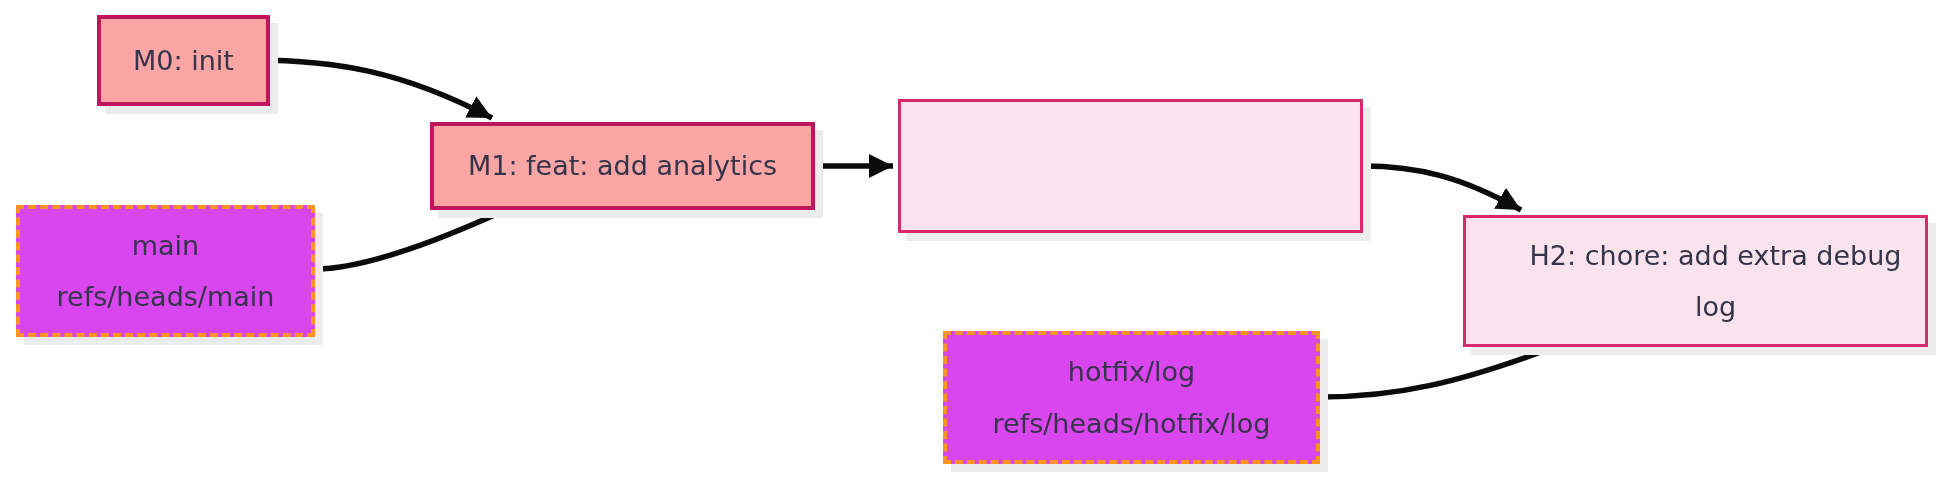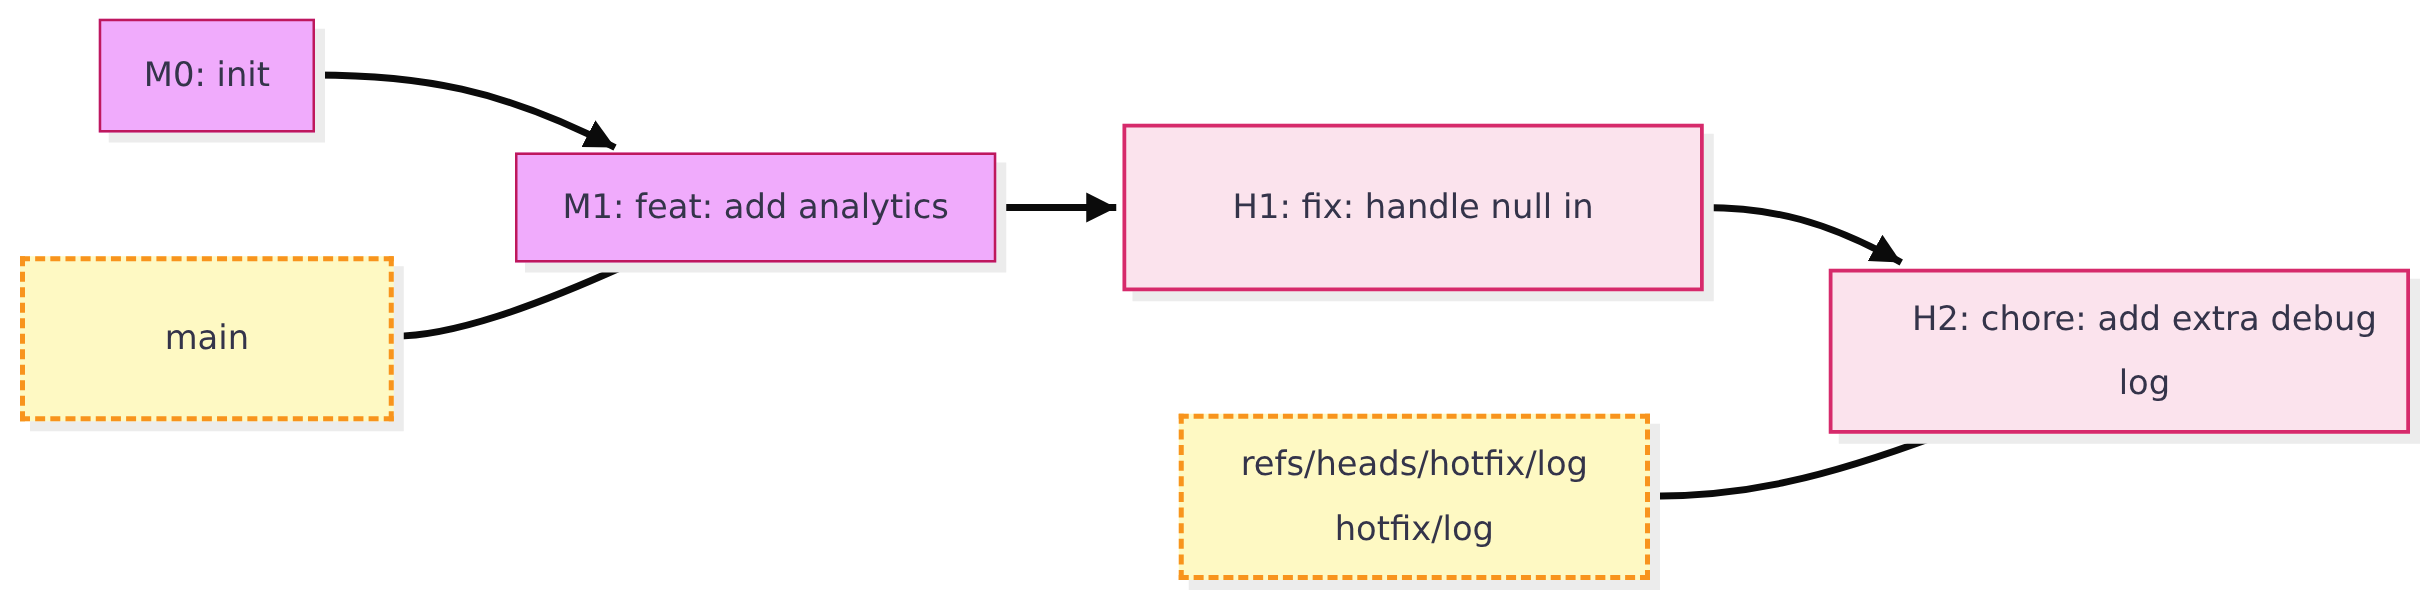--- a/index.html
+++ b/index.html
@@ -26,29 +26,30 @@
     align-items: center;
     justify-content: center;
     text-align: center;
     font-size: 27px;
     line-height: 1.9;
     z-index: 2;
     box-shadow: 8px 8px 0 0 #ececec;
   }
   .node .line { display: block; white-space: nowrap; }
   .commit-main {
-    background: #f0abfc;
-    border: 2px solid #be185d;
+    background: #fca5a5;
+    border: 4px solid #be185d;
+    margin-left: 18px;
   }
   .commit-hotfix {
     background: #fbe3ed;
     border: 3px solid #d62a6b;
   }
   .branch-ref {
-    background: #fef9c3;
+    background: #d946ef;
     border: 4px dashed #f8941d;
   }
   #node-m0     { left: 79px;   top: 15px;  width: 173px; height: 91px;  }
   #node-m1     { left: 412px;  top: 122px; width: 385px; height: 88px;  }
   #node-h1     { left: 898px;  top: 99px;  width: 465px; height: 134px; }
   #node-h2     { left: 1463px; top: 215px; width: 465px; height: 132px; padding-left: 40px; }
   #node-main   { left: 16px;   top: 205px; width: 299px; height: 132px; }
   #node-hotfix { left: 943px;  top: 331px; width: 377px; height: 133px; }
 </style>
 </head>
@@ -71,30 +72,30 @@
 
   <div id="node-m0" class="node commit-main">
     <span class="line">M0: init</span>
   </div>
 
   <div id="node-m1" class="node commit-main">
     <span class="line">M1: feat: add analytics</span>
   </div>
 
   <div id="node-h1" class="node commit-hotfix">
-    <span class="line">H1: fix: handle null in</span>
   </div>
 
   <div id="node-h2" class="node commit-hotfix">
     <span class="line">H2: chore: add extra debug</span>
     <span class="line">log</span>
   </div>
 
   <div id="node-main" class="node branch-ref">
     <span class="line">main</span>
+    <span class="line">refs/heads/main</span>
   </div>
 
   <div id="node-hotfix" class="node branch-ref">
+    <span class="line">hotfix/log</span>
     <span class="line">refs/heads/hotfix/log</span>
-    <span class="line">hotfix/log</span>
   </div>
 
 </div>
 
 </body></html>

